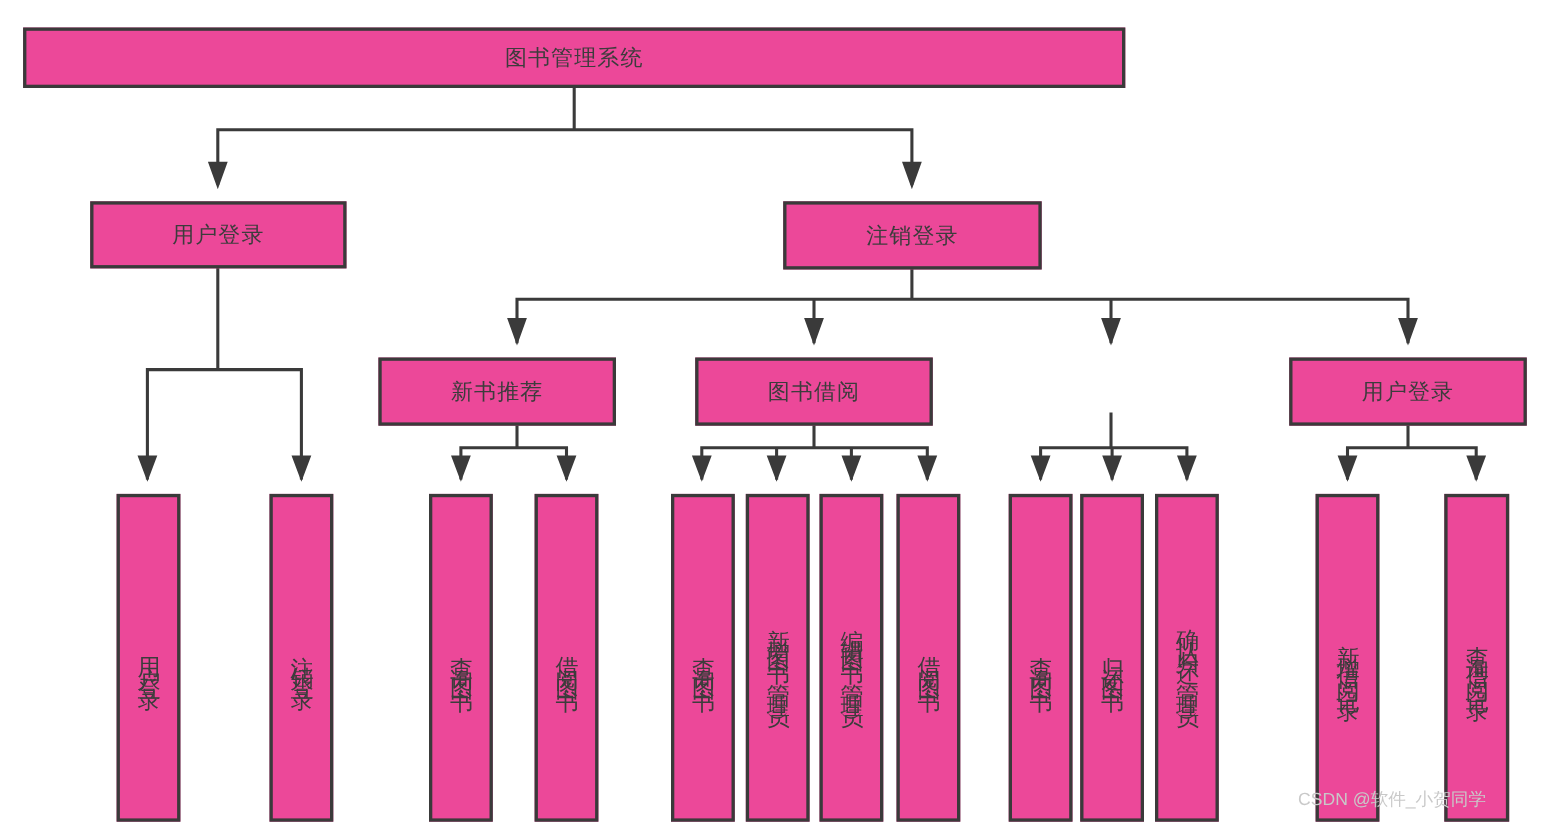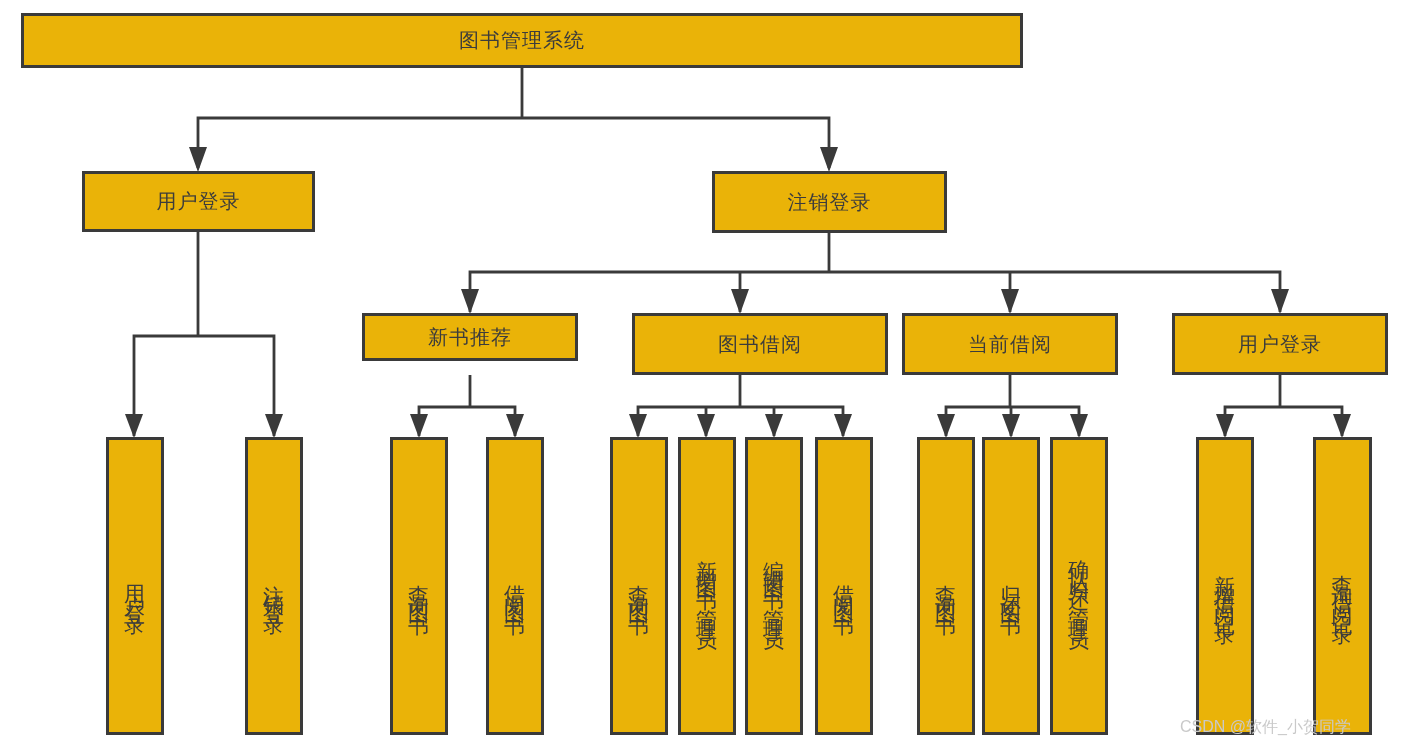--- a/index.html
+++ b/index.html
@@ -14,36 +14,36 @@
     background:var(--bg);
     font-family:"Liberation Sans","DejaVu Sans",sans-serif;
   }
   .stage{position:relative;width:1405px;height:747px;background:var(--bg);}
   svg.wires{position:absolute;left:0;top:0;z-index:0;}
   svg.wires path.w{fill:none;stroke:var(--line);stroke-width:2.8;}
   svg.wires path.a{fill:var(--line);stroke:none;}
 
   .node{
     position:absolute;z-index:1;box-sizing:border-box;
-    background:#eab308;border:3px solid var(--line);
+    background:#ec4899;border:3px solid var(--line);
     display:flex;align-items:center;justify-content:center;
-    color:var(--text);font-size:20px;letter-spacing:1px;
+    color:var(--text);font-size:20px;letter-spacing:1px;margin-top:12px;
   }
   .leaf{
     writing-mode:vertical-rl;text-orientation:mixed;
     letter-spacing:10px;font-size:21px;line-height:1;
     padding-top:4px;
   }
 
   
   .n-root{left:21px;top:13px;width:1002px;height:55px;}
   .n-userlogin{left:82px;top:171px;width:233px;height:61px;}
   .n-bookmgmt{left:712px;top:171px;width:235px;height:62px;}
-  .n-newbook{left:362px;top:313px;width:216px;height:48px;}
-  .n-bookborrow{left:632px;top:313px;width:256px;height:62px;text-align:right;}
+  .n-newbook{left:344px;top:313px;width:216px;height:62px;}
+  .n-bookborrow{left:632px;top:313px;width:216px;height:62px;text-align:right;}
   .n-currentborrow{left:902px;top:313px;width:216px;height:62px;}
   .n-borrowrecords{left:1172px;top:313px;width:216px;height:62px;}
 
   .l-ul1{left:106px;top:437px;width:58px;height:298px;}
   .l-ul2{left:245px;top:437px;width:58px;height:298px;}
   .l-nb1{left:390px;top:437px;width:58px;height:298px;}
   .l-nb2{left:486px;top:437px;width:58px;height:298px;}
   .l-bb1{left:610px;top:437px;width:58px;height:298px;}
   .l-bb2{left:678px;top:437px;width:58px;height:298px;}
   .l-bb3{left:745px;top:437px;width:58px;height:298px;}
@@ -104,21 +104,20 @@
          M1333 414 L1351 414 L1342 438 Z"></path>
   </svg>
 
   <div class="node n-root">图书管理系统</div>
 
   <div class="node n-userlogin">用户登录</div>
   <div class="node n-bookmgmt">注销登录</div>
 
   <div class="node n-newbook">新书推荐</div>
   <div class="node n-bookborrow">图书借阅</div>
-  <div class="node n-currentborrow">当前借阅</div>
   <div class="node n-borrowrecords">用户登录</div>
 
   <div class="node leaf l-ul1">用户登录</div>
   <div class="node leaf l-ul2">注销登录</div>
 
   <div class="node leaf l-nb1">查询图书</div>
   <div class="node leaf l-nb2">借阅图书</div>
 
   <div class="node leaf l-bb1">查询图书</div>
   <div class="node leaf l-bb2">新增图书（管理员）</div>

